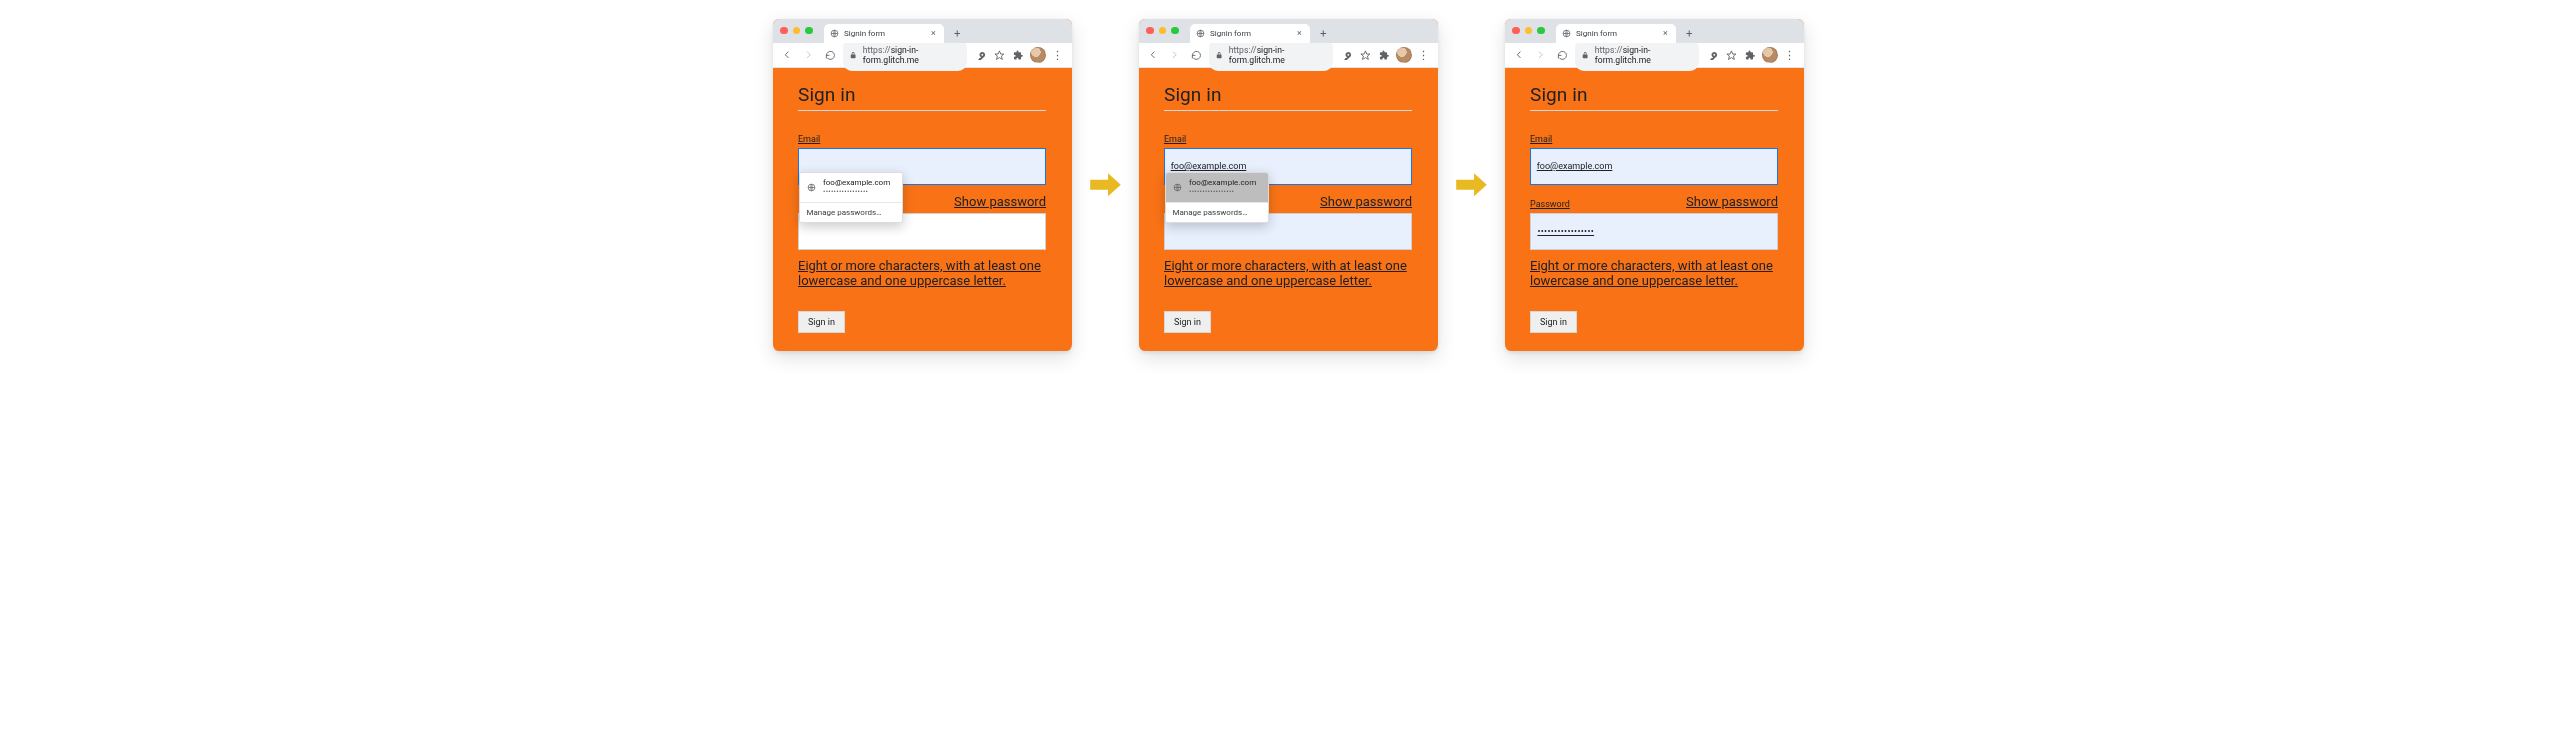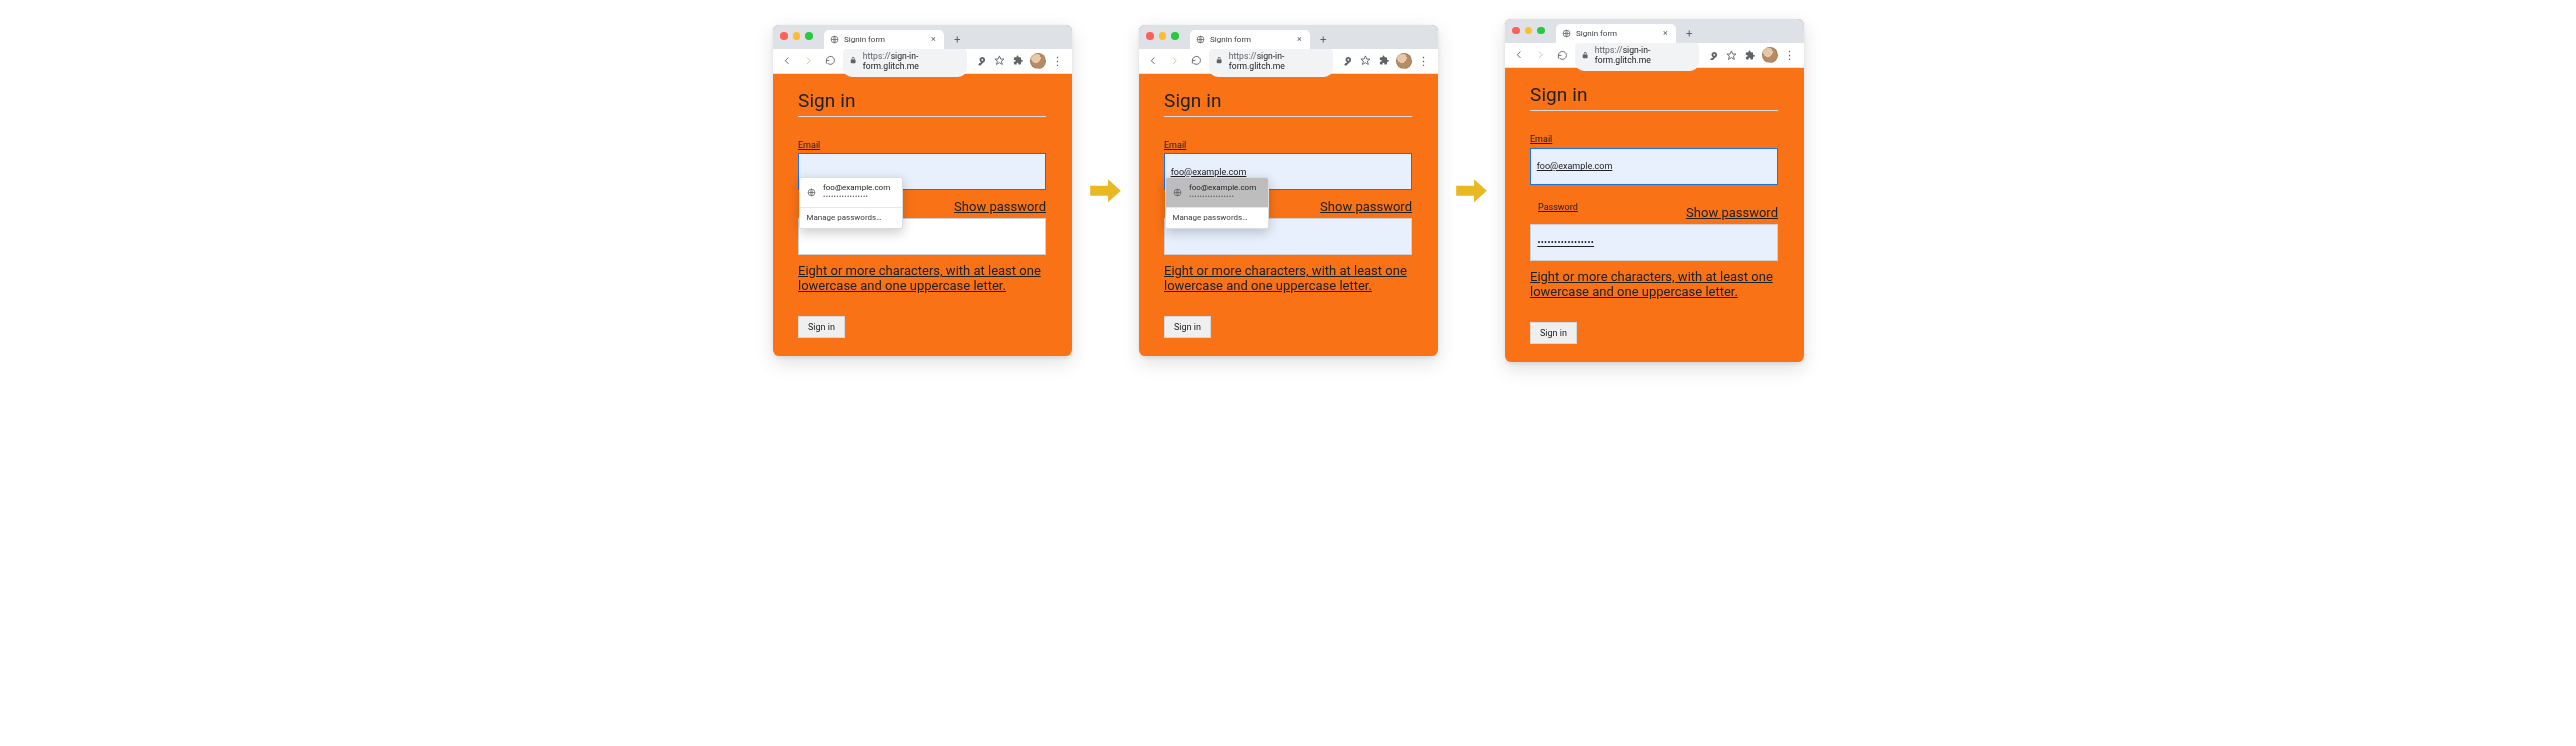--- a/index.html
+++ b/index.html
@@ -512,21 +512,21 @@
 
       <div class="field">
         <span class="label">Email</span>
         <div class="input focused" style="display:flex;align-items:center;">
           <span>foo@example.com</span>
         </div>
       </div>
 
       <div class="field">
         <div class="row-label">
-          <span class="label" style="margin:8px">Password</span>
+          <span class="label" style="margin:0">Password</span>
           <span class="show-pw">Show password</span>
         </div>
         <div class="input autofilled" style="display:flex;align-items:center;">
           <span class="dots">•••••••••••••••••</span>
         </div>
         <div class="hint">Eight or more characters, with at least one lowercase and one uppercase letter.</div>
       </div>
 
       <div class="signin-btn">Sign in</div>
     </div>

